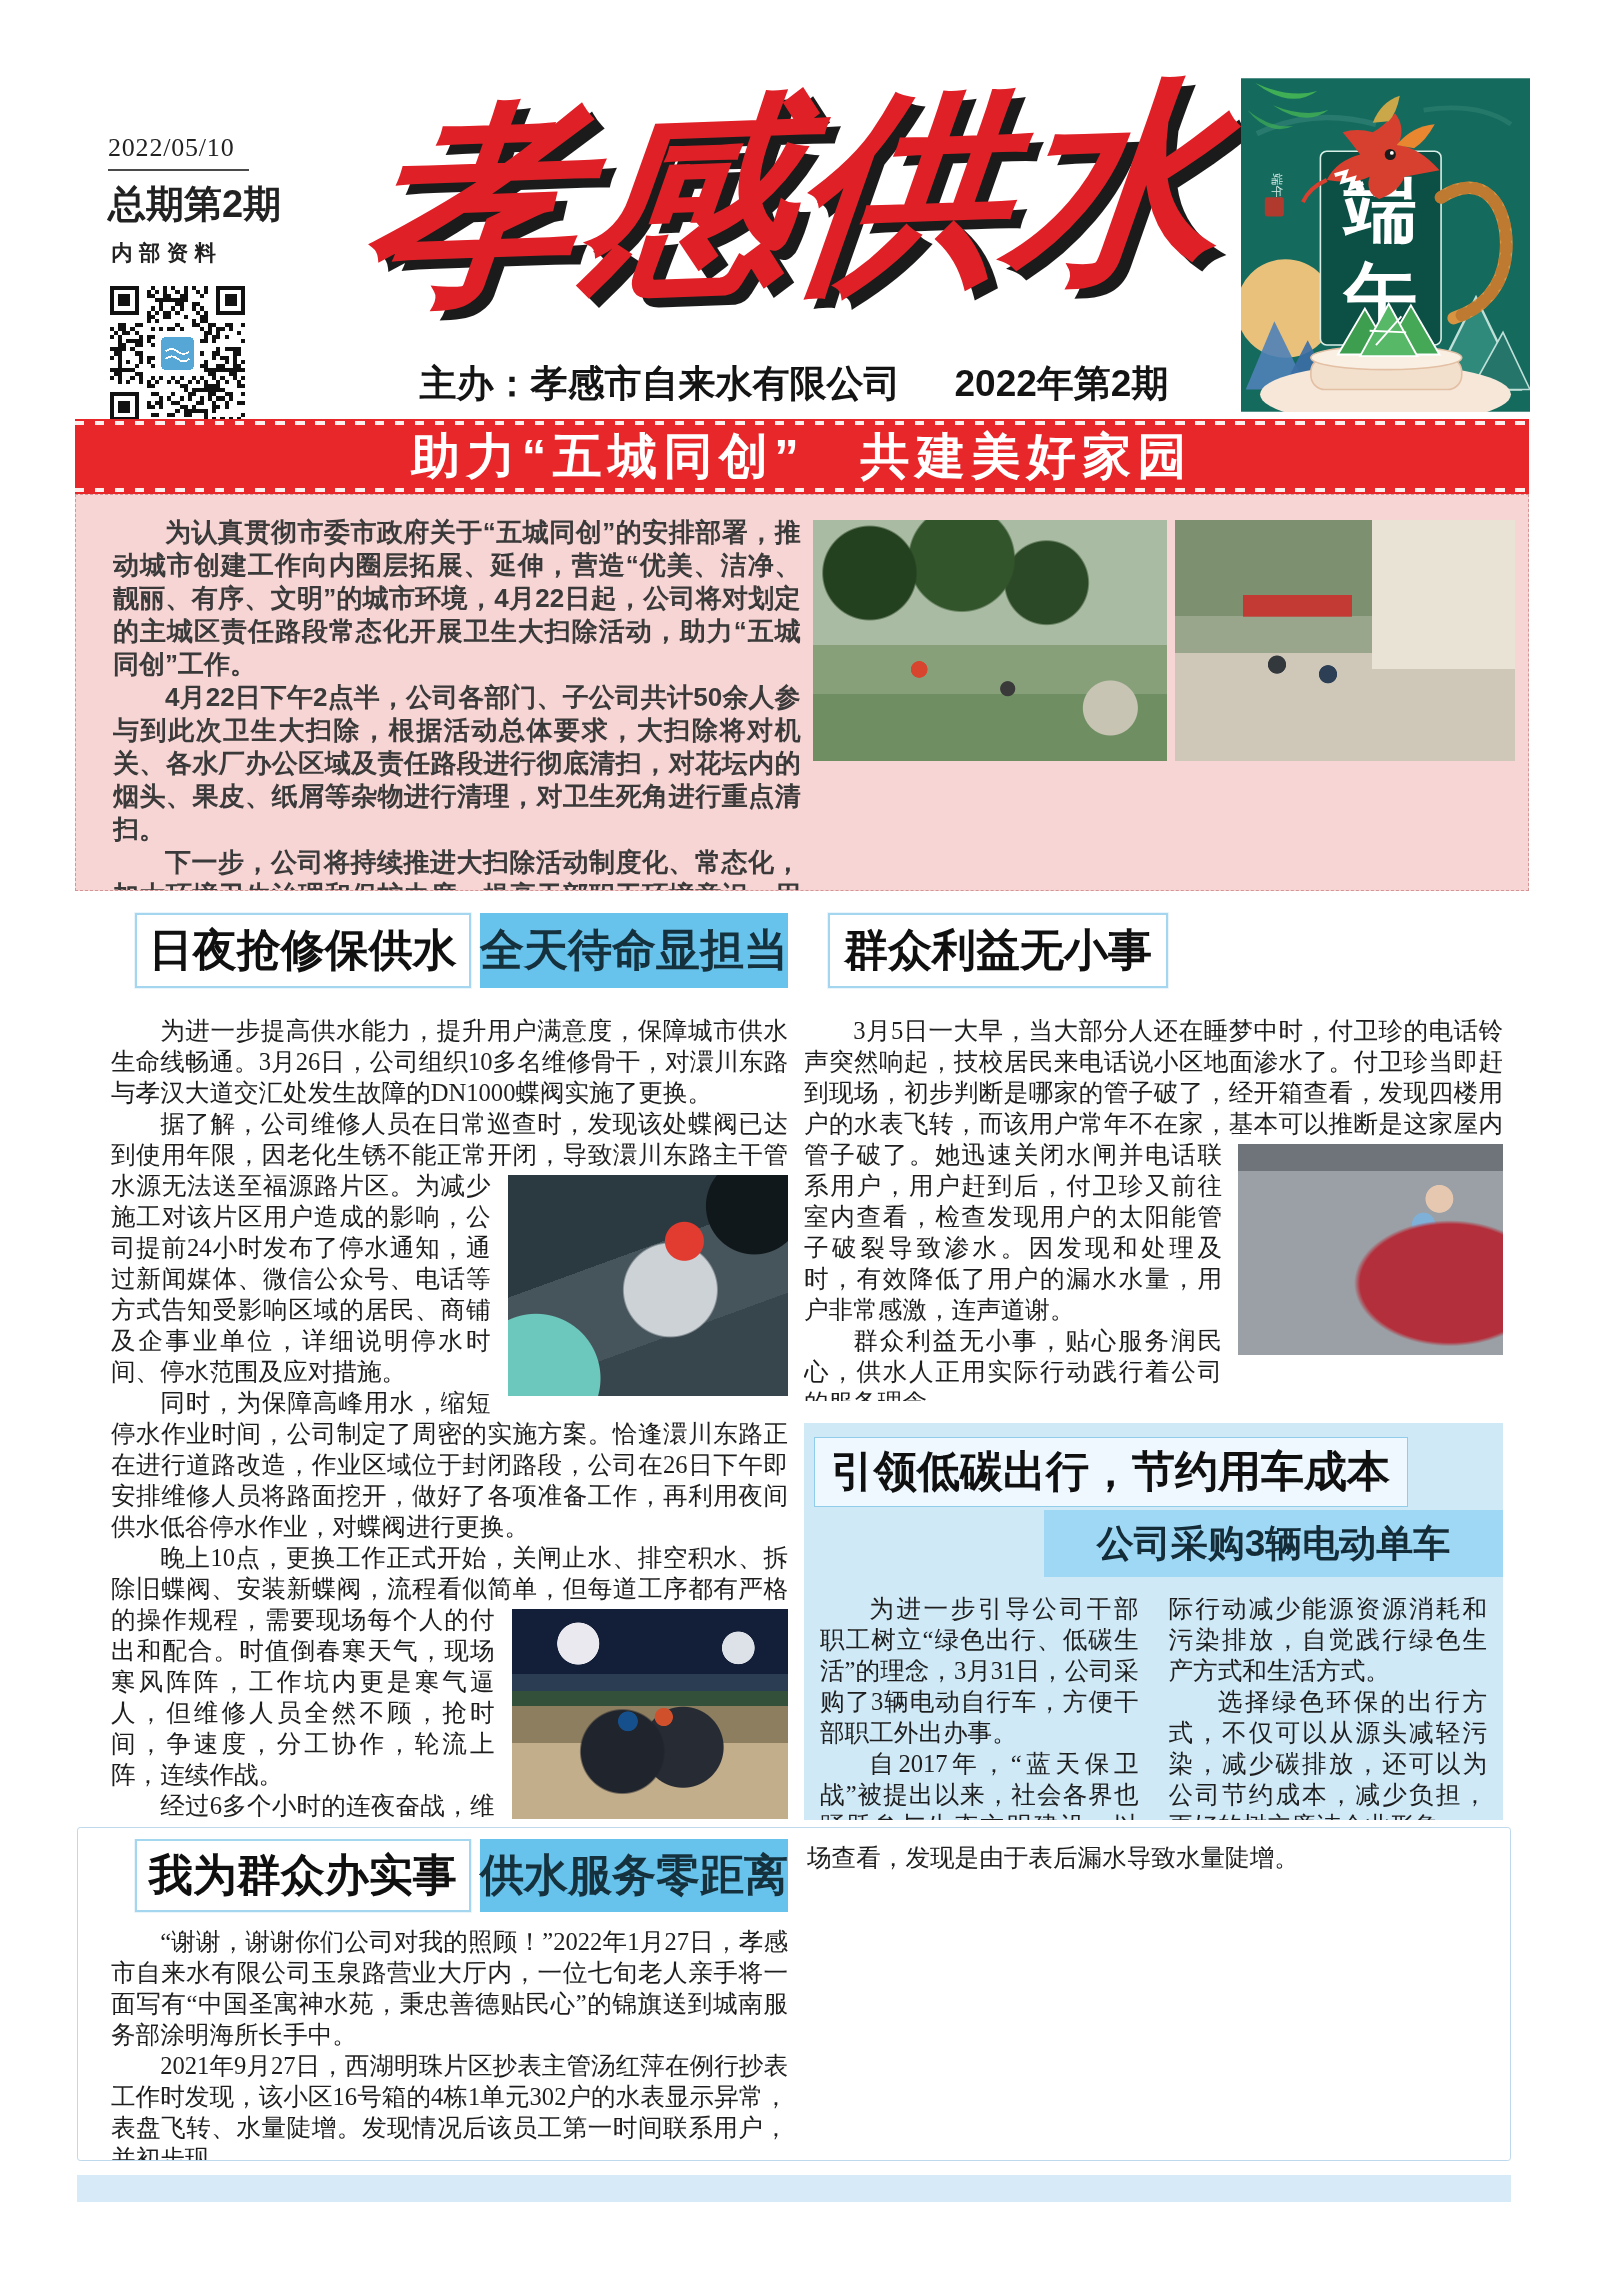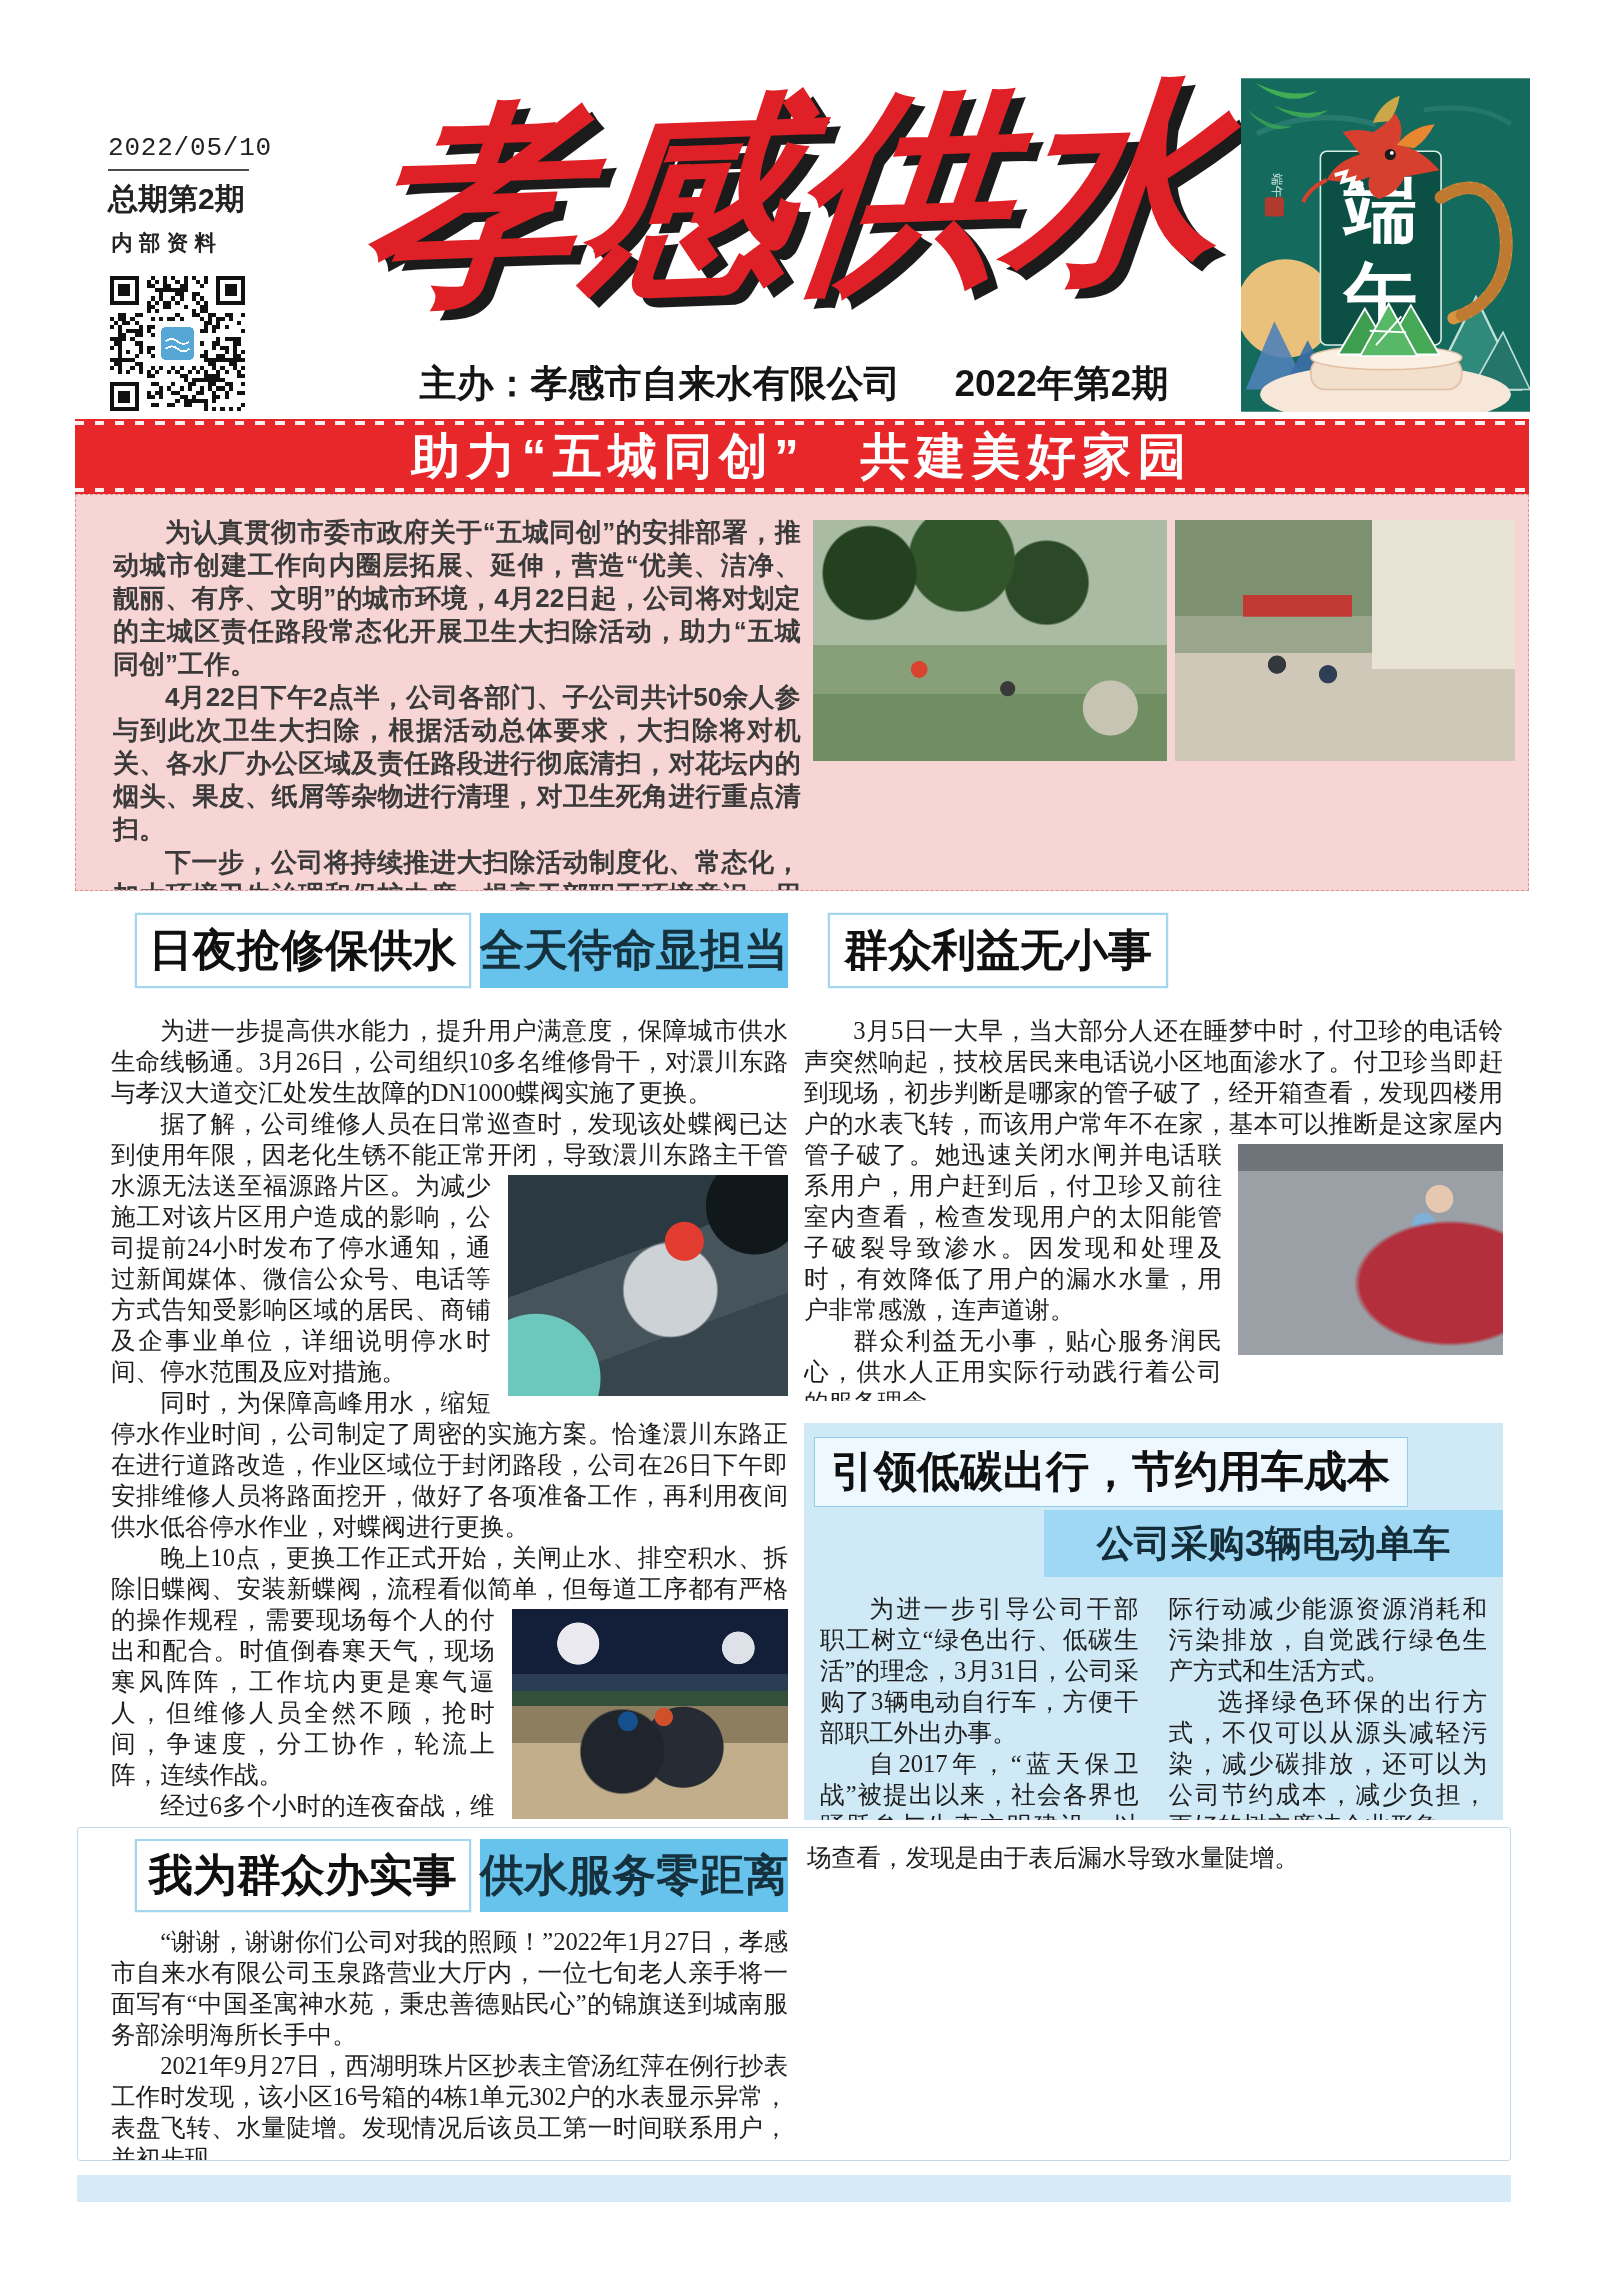--- a/index.html
+++ b/index.html
@@ -1,23 +1,23 @@
 <!DOCTYPE html>
 <html style="font-size:12.7px"><head>
 <meta charset="utf-8">
 <style>
   html,body{margin:0;padding:0;background:#e9e9e9;}
   .page{position:relative;width:1604px;height:2295px;background:#ffffff;overflow:hidden;
         font-family:"Liberation Sans","DejaVu Sans",sans-serif;}
 
   
   .issue-block{position:absolute;left:108px;top:133px;width:183px;color:#222;}
-  .issue-date{font-family:Liberation Mono, monospace;font-size:26px;letter-spacing:0.8px;}
+  .issue-date{font-family:Liberation Serif, serif;font-size:26px;letter-spacing:0.8px;}
   .issue-rule{width:141px;border-top:2.4px solid #4a4a4a;margin:6.4px 0 8px 0;}
-  .issue-no{font-size:30px;font-weight:bold;margin-top:8px;}
+  .issue-no{font-size:38px;font-weight:bold;margin-top:8px;}
   .issue-internal{font-size:21.4px;font-weight:bold;letter-spacing:6.4px;margin-top:8px;margin-left:3.2px;}
   .qr-wrap{margin-top:19px;margin-left:1.6px;width:135px;height:135px;}
 
   .masthead{position:absolute;left:334px;top:40px;width:921px;height:314px;
             display:flex;align-items:center;justify-content:center;}
   .masthead .word{font-family:"DejaVu Serif","Liberation Serif",serif;font-style:italic;font-weight:bold;
             font-size:213px;color:#df2026;white-space:nowrap;letter-spacing:1.6px;
             text-shadow:11px 9.5px 0 #1b1b1b;transform:rotate(-2deg) skewX(-8deg);}
 
   .orgline{position:absolute;left:246px;top:359px;width:1096px;text-align:center;

